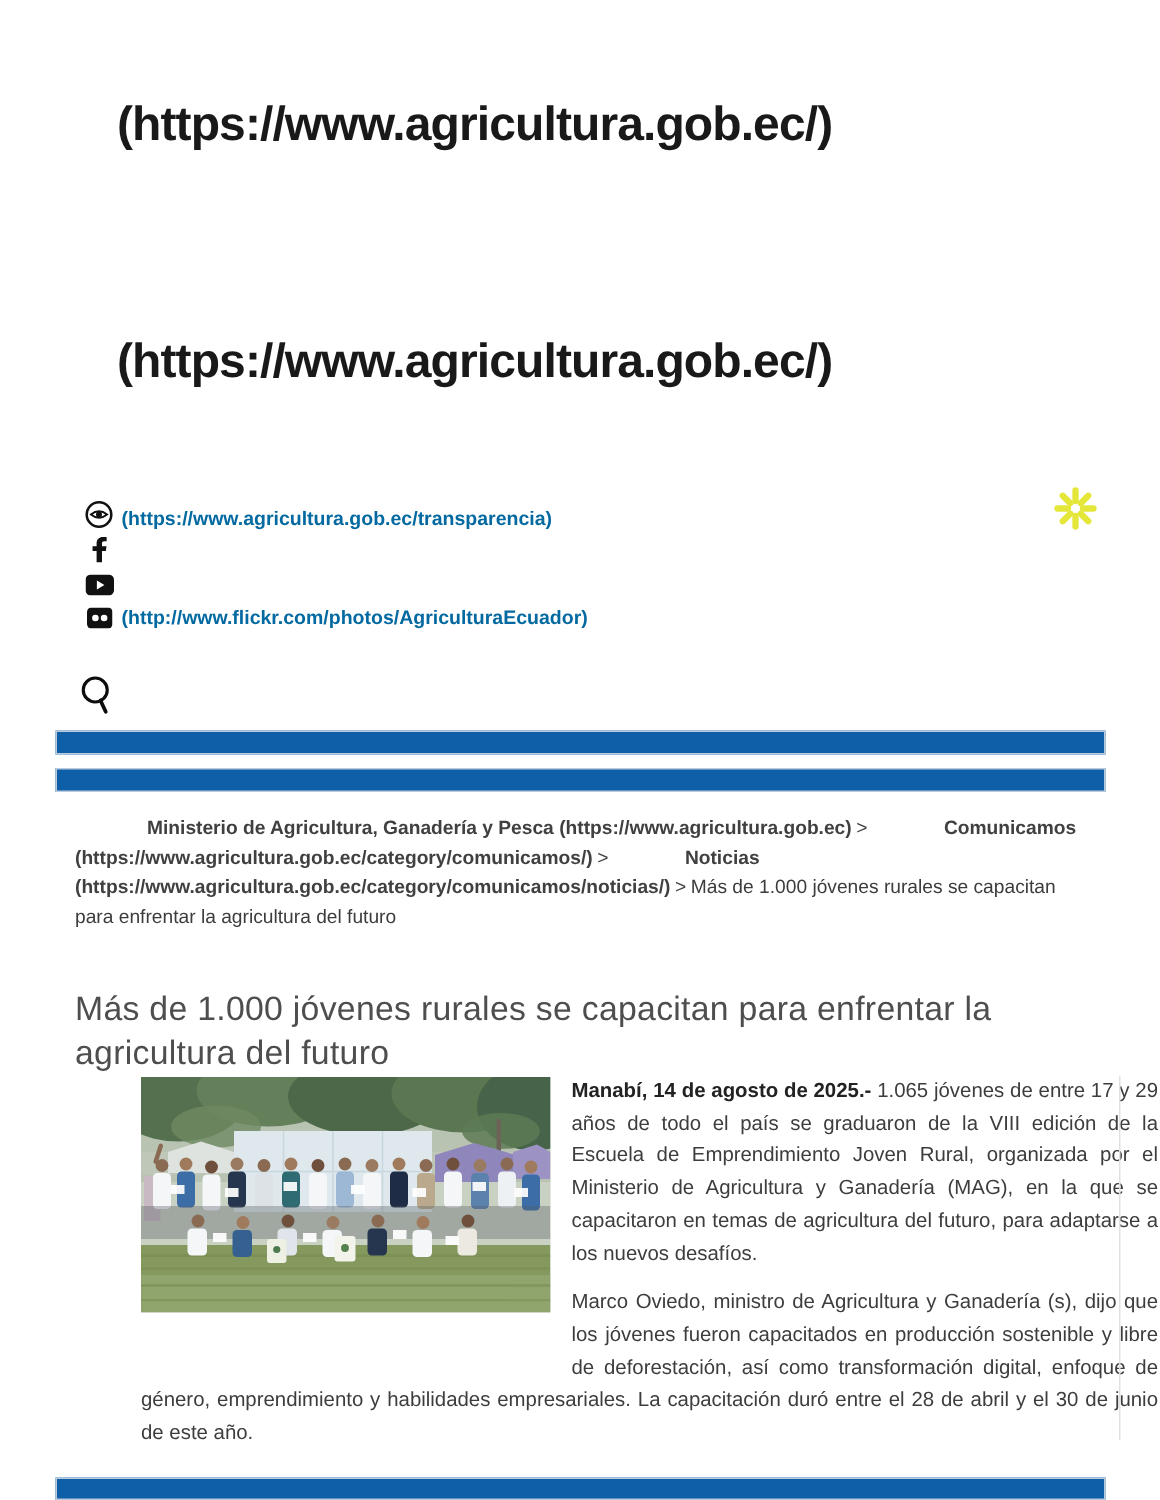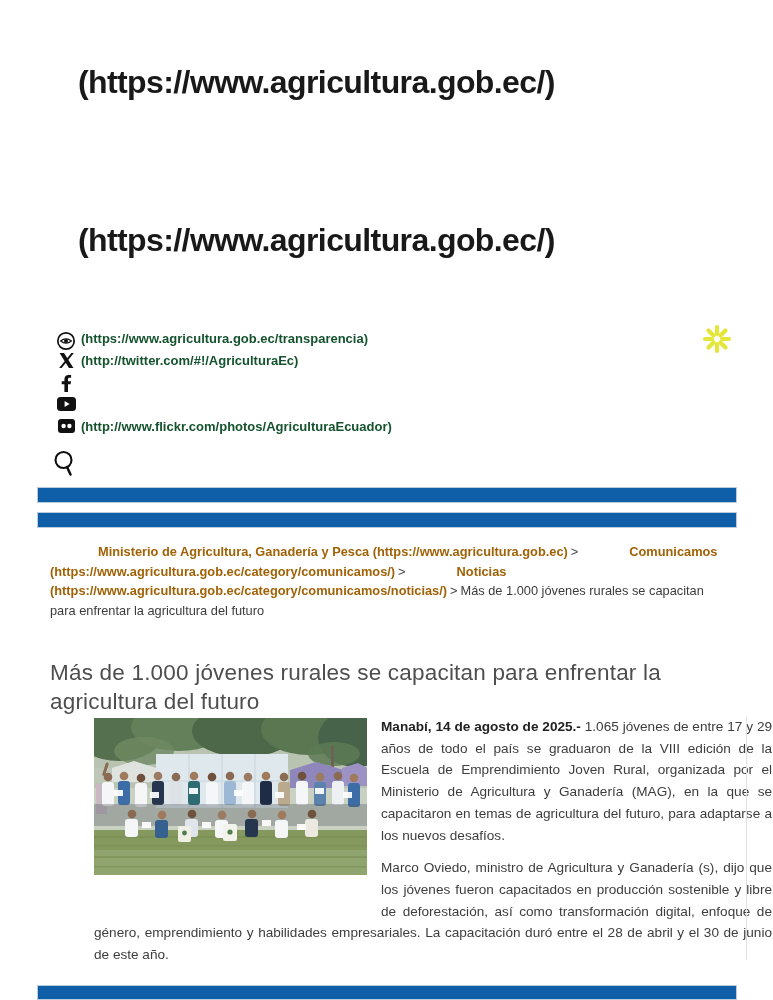--- a/index.html
+++ b/index.html
@@ -12,38 +12,38 @@
   
   .site-link{position:absolute;left:78px;font-size:32px;font-weight:700;letter-spacing:-0.6px;color:#191919;white-space:nowrap;}
   .site-link.one{top:64px;}
   .site-link.two{top:222px;}
 
   
   .ministry{position:absolute;left:300px;top:298px;width:426px;text-align:right;font-size:13.5px;color:#2e2e2e;}
 
   
   .social{position:absolute;left:54px;top:331px;}
-  .social-row{display:flex;align-items:flex-start;height:22px;font-size:13px;font-weight:700;color:#14532d;white-space:nowrap;}
+  .social-row{display:flex;align-items:flex-end;height:22px;font-size:13px;font-weight:700;color:#0369a1;white-space:nowrap;}
   .social-row .ic{display:inline-flex;align-items:center;justify-content:center;width:24px;margin-right:3px;}
 
   
   .spinner{position:absolute;left:701px;top:323px;width:32px;height:32px;}
 
   
   .search{position:absolute;left:52px;top:449px;width:26px;height:30px;display:inline-flex;}
 
   
   .bar{position:absolute;left:37px;width:700px;height:16px;background:#0f5fa8;border:1px solid #b9cbdd;box-sizing:border-box;}
   .bar.b1{top:487px;}
   .bar.b2{top:512px;}
   .bar.bfooter{top:985px;height:15px;}
 
   
   .breadcrumb{position:absolute;left:50px;top:542px;width:668px;font-size:12.8px;line-height:19.6px;color:#3c3c3c;font-weight:400;}
-  .breadcrumb .bc-link{font-weight:700;color:#a16207;padding-left:48px;}
+  .breadcrumb .bc-link{font-weight:700;color:#404040;padding-left:48px;}
   .breadcrumb .sep{font-weight:400;color:#444;margin:0 3px;}
 
   
   .title{position:absolute;left:50px;top:644px;width:676px;font-size:22.5px;line-height:28.5px;font-weight:400;color:#4e4e4e;letter-spacing:0.2px;}
 
   
   .article{position:absolute;left:50px;top:716px;width:678px;font-size:13.6px;line-height:21.7px;color:#3d3d3d;text-align:justify;margin-left:44px;}
   .article p{margin:0 0 11px 0;}
   .lead{font-weight:700;color:#222;}
   .photo{float:left;width:273px;height:157px;margin:2px 14px 26px 0;background:#c9d1c2;overflow:hidden;}
@@ -63,29 +63,20 @@
   <div class="social">
     <div class="social-row">
       <span class="ic">
         <svg width="22" height="20" viewBox="0 0 22 20">
             <circle cx="11" cy="10" r="8.2" fill="none" stroke="#111" stroke-width="1.7"></circle>
             <path d="M5.6 10 Q11 5.7 16.4 10 Q11 14.3 5.6 10 Z" fill="none" stroke="#111" stroke-width="1.3"></path>
             <circle cx="11" cy="10" r="2" fill="#111"></circle>
           </svg>
       </span>
       <span>(https://www.agricultura.gob.ec/transparencia)</span>
-    </div>
-    <div class="social-row">
-      <span class="ic">
-        <svg width="15" height="15" viewBox="0 0 16 16">
-            <path d="M0.6 0 H5.4 L15.4 16 H10.6 Z" fill="#111"></path>
-            <path d="M13.2 0 H15.9 L2.8 16 H0.1 Z" fill="#111"></path>
-          </svg>
-      </span>
-      <span>(http://twitter.com/#!/AgriculturaEc)</span>
     </div>
     <div class="social-row">
       <span class="ic">
         <svg width="11" height="17" viewBox="0 0 11 17">
             <path d="M7 17 V9.3 H9.6 L10 6.2 H7 V4.3 C7 3.4 7.3 2.8 8.6 2.8 H10.1 V0.1 C9.8 0.06 8.8 0 7.6 0 C5.1 0 3.4 1.5 3.4 4.3 V6.2 H0.7 V9.3 H3.4 V17 Z" fill="#111"></path>
           </svg>
       </span>
     </div>
     <div class="social-row">
       <span class="ic">

